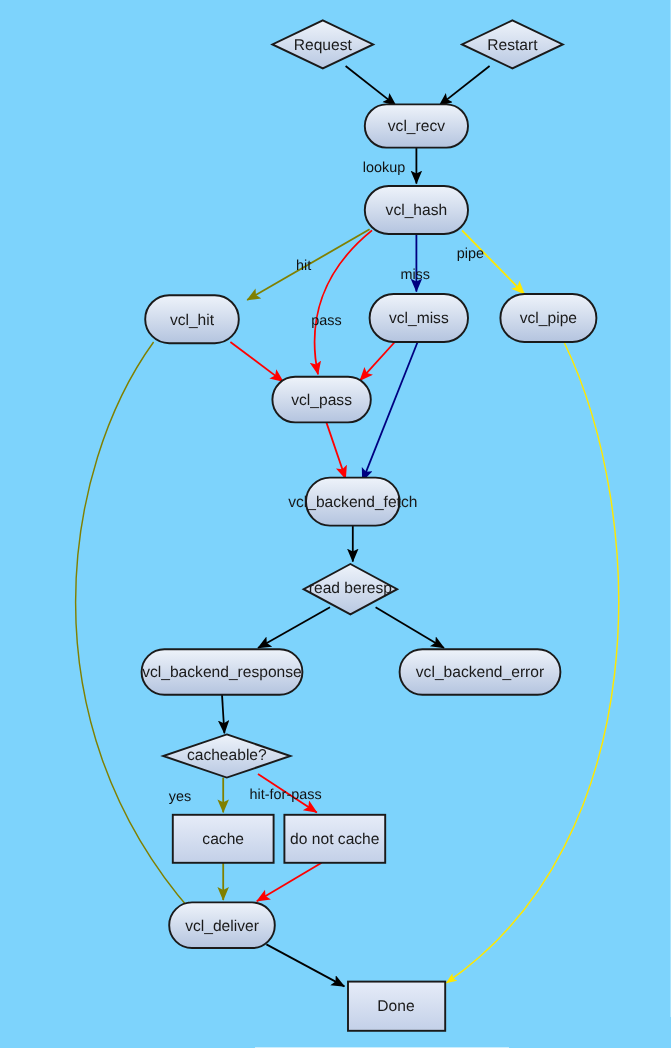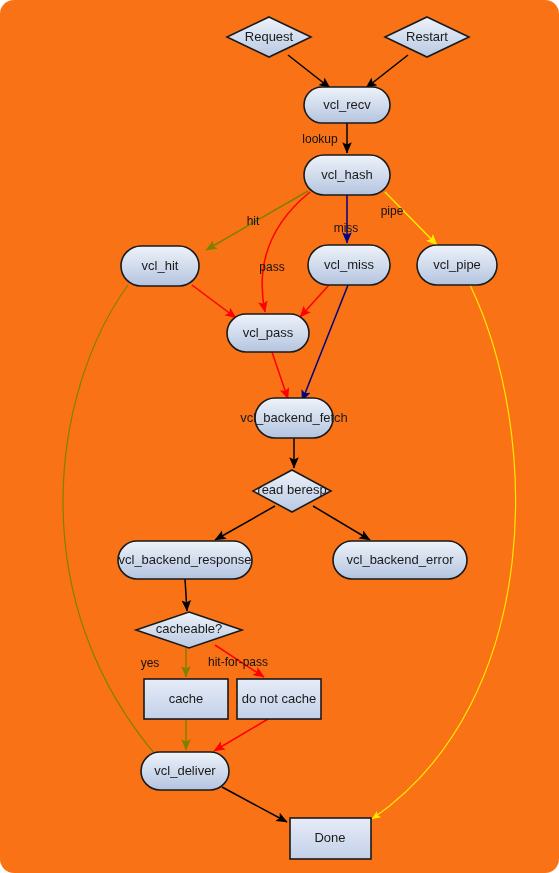--- a/index.html
+++ b/index.html
@@ -7,23 +7,22 @@
     padding: 0;
     background: #ffffff;
   }
   body {
     font-family: "Liberation Sans", sans-serif;
   }
   #diagram-root {
     position: relative;
     width: 559px;
     height: 873px;
-    background: #f97316;
+    background: #7dd3fc;
     overflow: hidden;
-    border-radius: 14px;
   }
   #flow-svg {
     position: absolute;
     left: 0;
     top: 0;
     width: 559px;
     height: 873px;
   }
   .node-label {
     font-family: "Liberation Sans", sans-serif;

